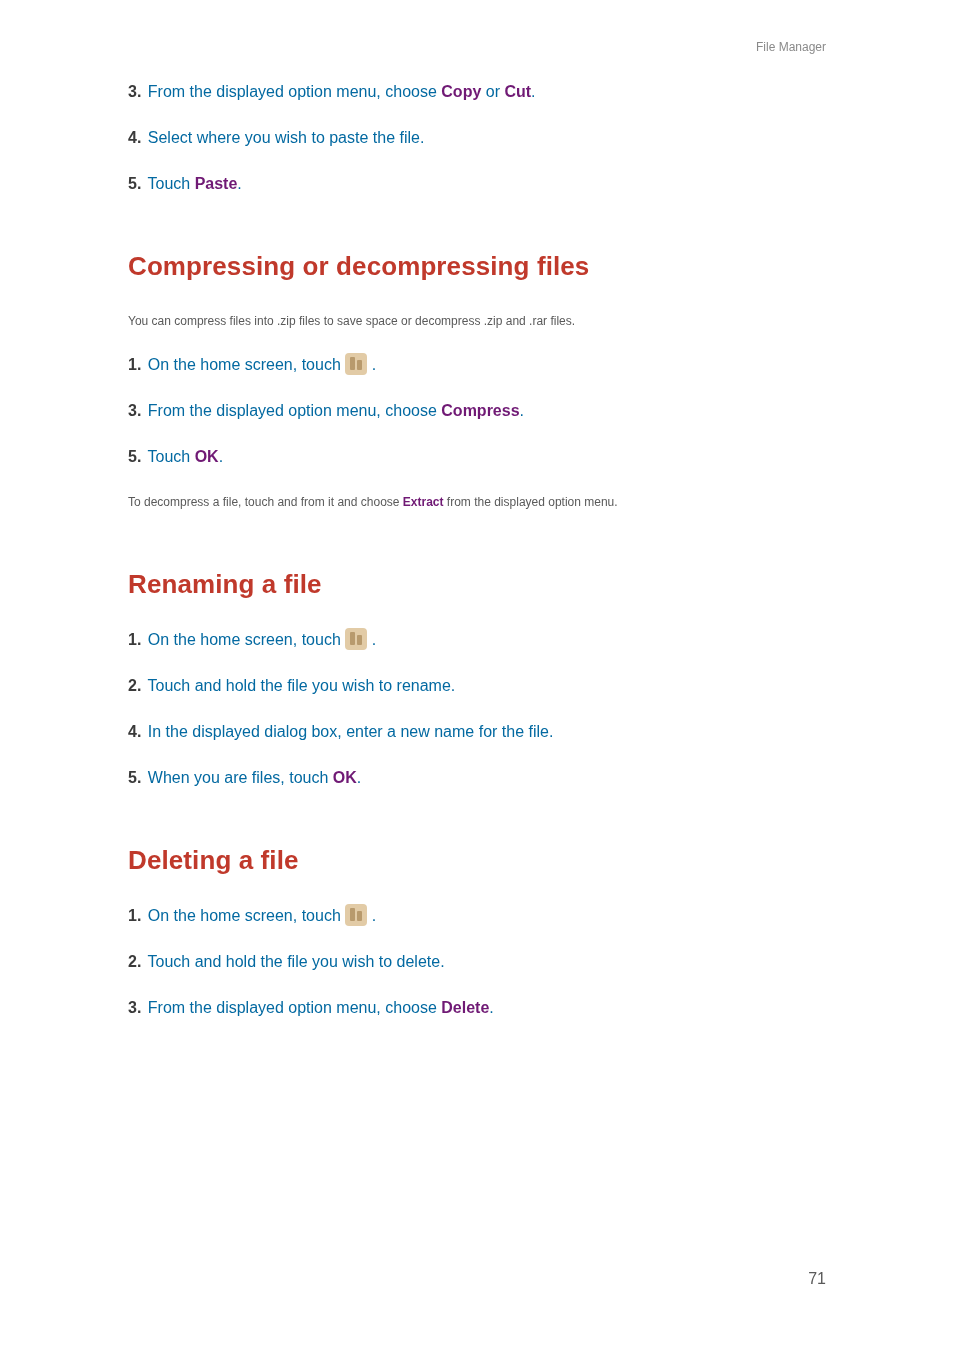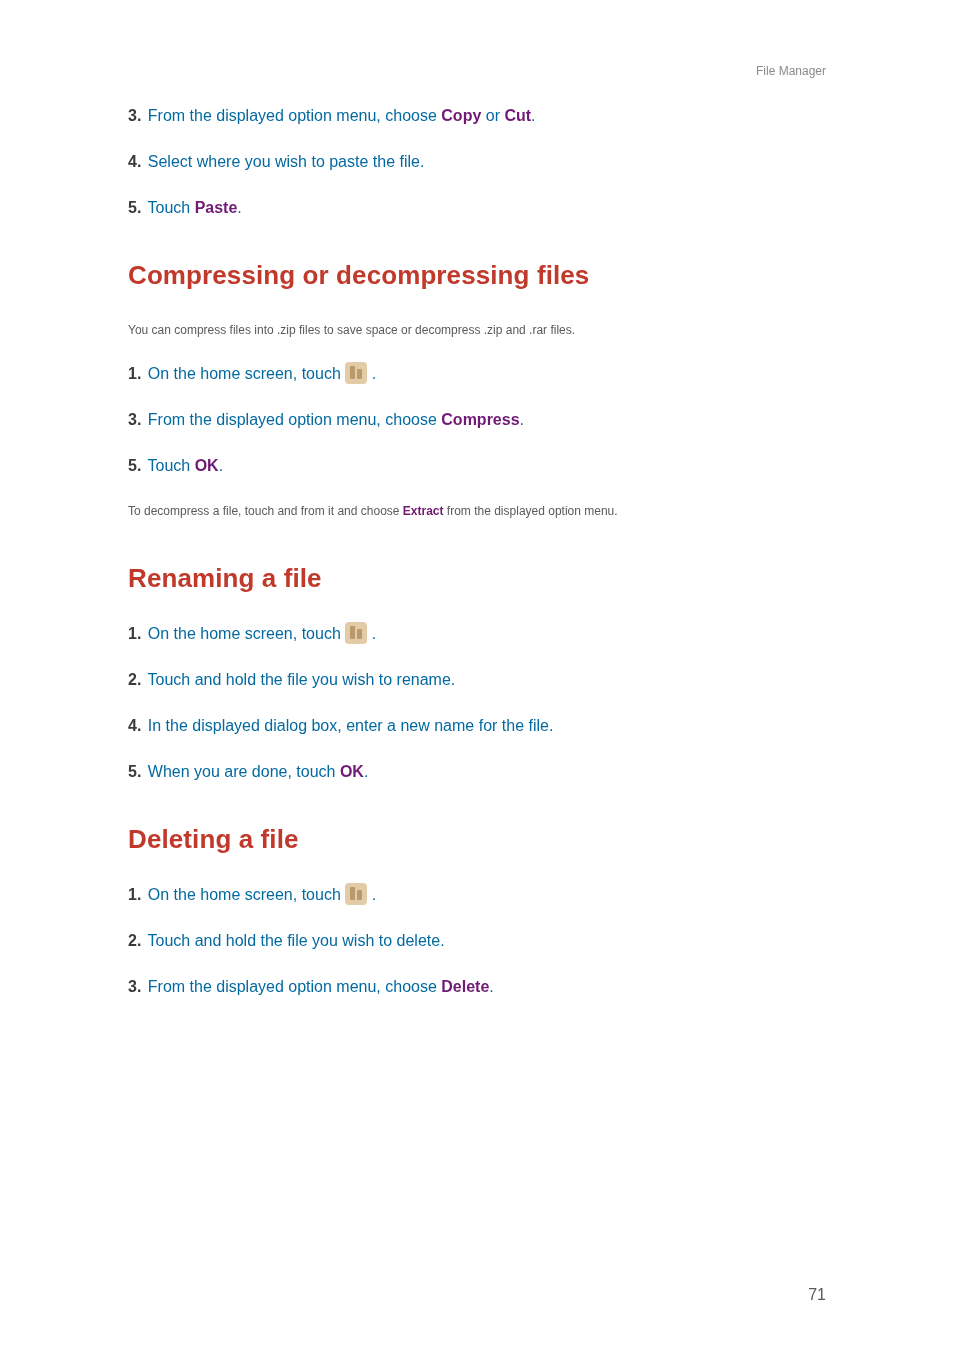--- a/index.html
+++ b/index.html
@@ -1,28 +1,28 @@
 <!DOCTYPE html>
 <html><head>
 <meta charset="utf-8">
 <style>
   * { box-sizing: border-box; margin: 0; padding: 0; }
   body { background: #fff; font-family: Verdana, Geneva, sans-serif; width: 954px; height: 1352px; position: relative; color: #5a5a5a; }
-  .page { padding: 64px 128px 0 128px; }
+  .page { padding: 40px 128px 0 128px; }
   .header { text-align: right; font-size: 12px; color: #8a8a8a; margin-bottom: 26px; }
   .step { margin-bottom: 22px; font-size: 16px; line-height: 1.5; }
   .step-num { font-weight: bold; color: #3a3a3a; margin-right: 2px; }
   .step-text { color: #0369a1; }
   .bold { font-weight: bold; color: #701a75; }
-  h2.sect { color: #c0392b; font-size: 26px; font-weight: bold; margin-top: 40px; margin-bottom: 28px; letter-spacing: 0.1px; }
+  h2.sect { color: #c0392b; font-size: 26px; font-weight: bold; margin-top: 55px; margin-bottom: 28px; letter-spacing: 0.1px; }
   .para { font-size: 12px; line-height: 1.9; color: #5a5a5a; margin-bottom: 20px; }
   .app-icon { display: inline-block; width: 22px; height: 22px; background: #e2cba6; border-radius: 4px; vertical-align: -5px; position: relative; }
   .app-icon::before { content: ""; position: absolute; top: 4px; left: 5px; width: 5px; height: 13px; background: #b89a6d; border-radius: 1px; }
   .app-icon::after { content: ""; position: absolute; top: 7px; right: 5px; width: 5px; height: 10px; background: #b89a6d; border-radius: 1px; }
-  .pagenum { position: absolute; bottom: 48px; right: 128px; font-size: 16px; color: #5a5a5a; }
+  .pagenum { position: absolute; bottom: 64px; right: 128px; font-size: 16px; color: #5a5a5a; }
 </style>
 </head>
 <body>
 
 <div class="page">
 
   <div class="header">File Manager</div>
 
   <div class="step">
     <span class="step-num">3.</span>
@@ -66,21 +66,21 @@
   <div class="step">
     <span class="step-num">2.</span>
     <span class="step-text">Touch and hold the file you wish to rename.</span>
   </div>
   <div class="step">
     <span class="step-num">4.</span>
     <span class="step-text">In the displayed dialog box, enter a new name for the file.</span>
   </div>
   <div class="step">
     <span class="step-num">5.</span>
-    <span class="step-text">When you are done, touch </span><span class="bold">OK</span><span class="step-text">.</span>
+    <span class="step-text">When you are files, touch </span><span class="bold">OK</span><span class="step-text">.</span>
   </div>
 
   <h2 class="sect">Deleting a file</h2>
 
   <div class="step">
     <span class="step-num">1.</span>
     <span class="step-text">On the home screen, touch </span><span class="app-icon"></span><span class="step-text"> .</span>
   </div>
   <div class="step">
     <span class="step-num">2.</span>

